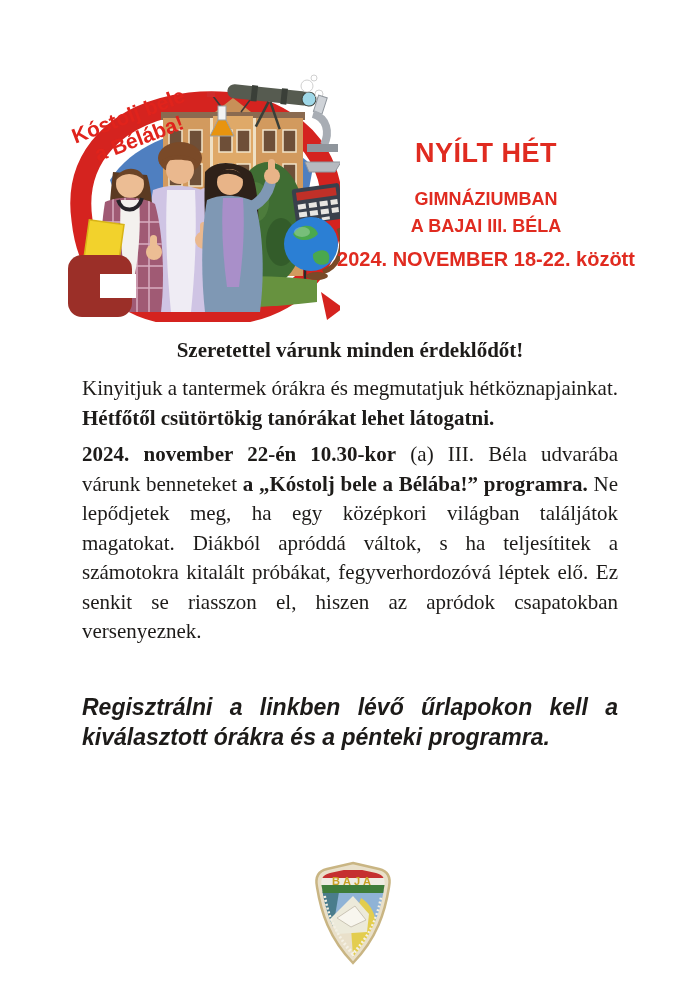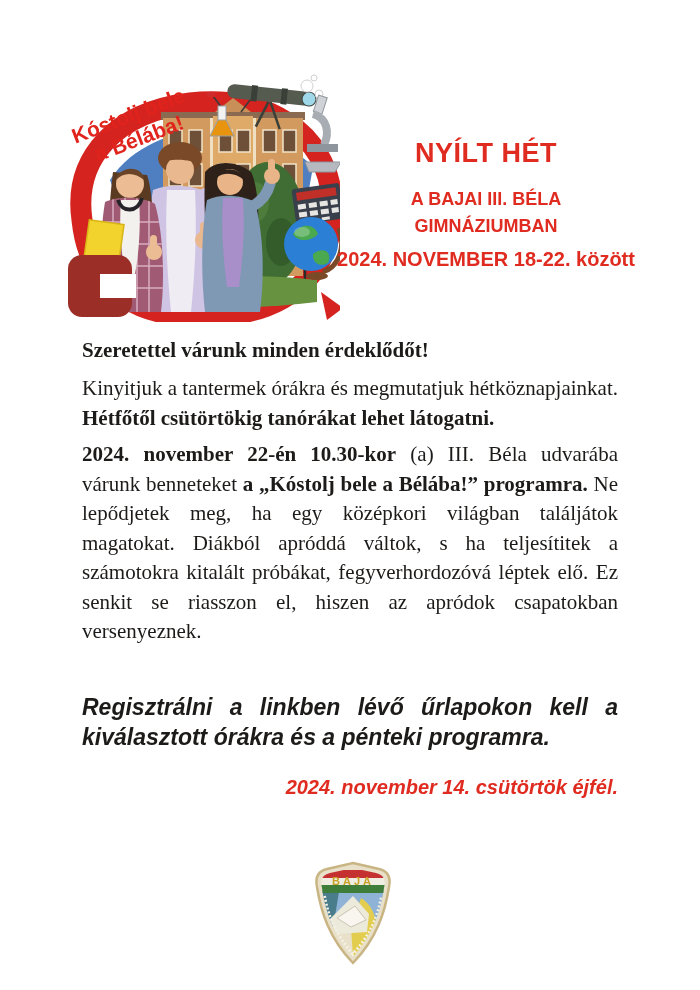--- a/index.html
+++ b/index.html
@@ -21,21 +21,21 @@
     position:absolute;left:336px;top:140px;width:300px;text-align:center;
     color:var(--red);font-family:"Liberation Sans", sans-serif;font-weight:bold;
   }
   .header-title{font-size:27px;line-height:27px;white-space:nowrap;letter-spacing:.5px;}
   .header-sub{margin-top:19px;font-size:18px;line-height:27px;}
   .header-sub div{white-space:nowrap;}
   .header-date{margin-top:8px;font-size:20px;white-space:nowrap;}
 
   .content{position:absolute;left:82px;top:338px;width:536px;}
   .welcome{
-    font-weight:bold;font-size:21px;line-height:24px;margin:0 0 12px 0;
+    text-align:center;font-weight:bold;font-size:21px;line-height:24px;margin:0 0 12px 0;
   }
   p.body-par{
     text-align:justify;font-size:21px;line-height:29.5px;margin:0 0 7px 0;
     hyphens:none;
   }
   .registration{
     margin:45px 0 0 0;font-family:"Liberation Sans", sans-serif;
     font-style:italic;font-weight:bold;font-size:23px;line-height:30px;
     text-align:justify;hyphens:none;
   }
@@ -234,37 +234,36 @@
       <g transform="rotate(-21 78 56)" font-family="Liberation Sans, sans-serif" font-weight="bold" text-anchor="middle" fill="#e0231c">
         <text x="78" y="50" font-size="21">Kóstolj bele</text>
         <text x="80" y="75" font-size="21">a Bélába!</text>
       </g>
     </svg>
   </div>
 
   <div class="header-block">
     <div class="header-title">NYÍLT HÉT</div>
     <div class="header-sub">
+      <div>GIMNÁZIUMBAN</div>
       <div>A BAJAI III. BÉLA</div>
-      <div>GIMNÁZIUMBAN</div>
     </div>
     <div class="header-date">2024. NOVEMBER 18-22. között</div>
   </div>
 
   <div class="content">
     <div class="welcome">Szeretettel várunk minden érdeklődőt!</div>
 
     <p class="body-par"><span>Kinyitjuk a tantermek órákra és megmutatjuk hétköznapjainkat. </span><b>Hétfőtől csütörtökig tanórákat lehet látogatni.</b></p>
 
     <p class="body-par"><b>2024. november 22-én 10.30-kor</b><span> (a) III. Béla udvarába várunk benneteket </span><b>a „Kóstolj bele a Bélába!” programra.</b><span> Ne lepődjetek meg, ha egy középkori világban találjátok magatokat. Diákból apróddá váltok, s ha teljesítitek a számotokra kitalált próbákat, fegyverhordozóvá léptek elő. Ez senkit se riasszon el, hiszen az apródok csapatokban versenyeznek.</span></p>
 
     <p class="registration">Regisztrálni a linkben lévő űrlapokon kell a kiválasztott órákra és a pénteki programra.</p>
 
 
-    <p class="deadline-date">2024. november 14. csütörtök éjfél.</p>
   </div>
 
   <div class="crest">
     <svg viewBox="0 0 84 106" width="84" height="106">
       <defs>
         <clipPath id="crestclip">
           <path d="M42,8 L65,13 C73,15 75,20 73,28 C70,50 62,74 42,97 C22,74 14,50 11,28 C9,20 11,15 19,13 Z"></path>
         </clipPath>
       </defs>
       <path d="M42,3 L68,9 C77,11 80,17 78,27 C74,52 66,78 42,103 C18,78 10,52 6,27 C4,17 7,11 16,9 Z" fill="#e9e0ca" stroke="#c9b583" stroke-width="2.5"></path>

